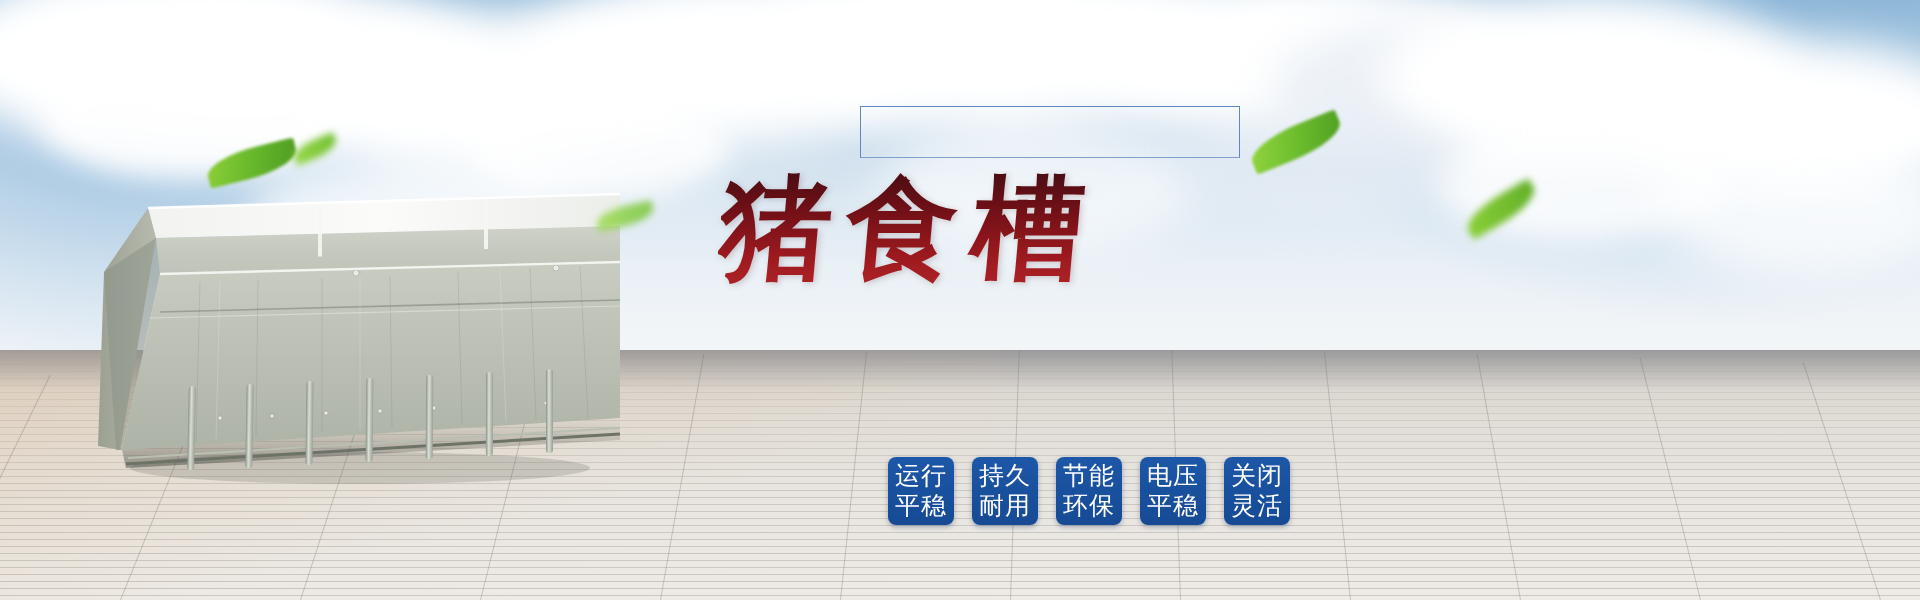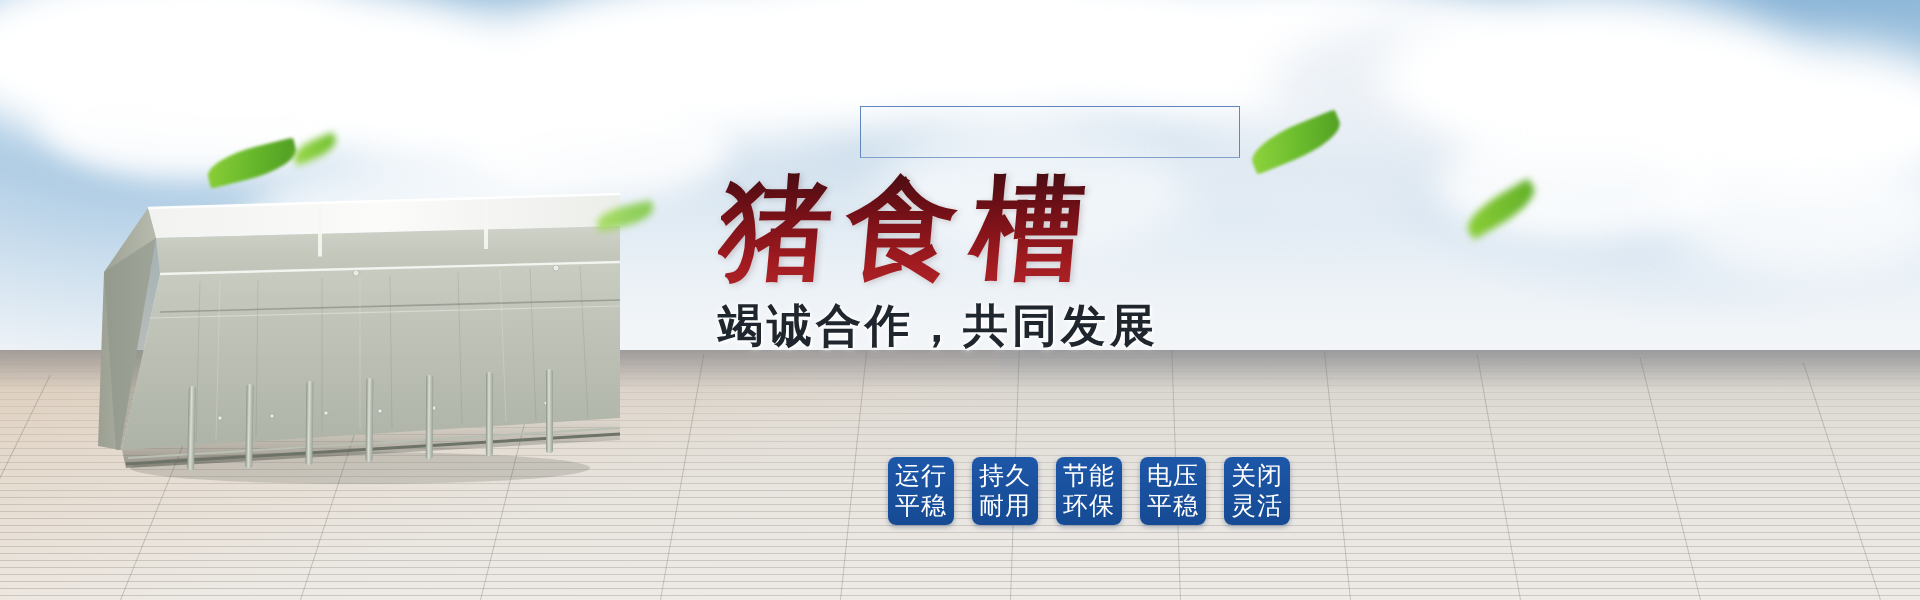--- a/index.html
+++ b/index.html
@@ -361,21 +361,20 @@
   </div>
 
   <div id="copy">
 
     <div class="brandbar"></div>
 
     <div class="headline-shadow">猪食槽</div>
     <div class="headline">猪食槽</div>
 
 
-    <div class="subline">竭诚合作，共同发展</div>
   </div>
 
   <div id="badges">
     <div class="badge">
       <span>运行</span>
       <span>平稳</span>
     </div>
     <div class="badge">
       <span>持久</span>
       <span>耐用</span>

